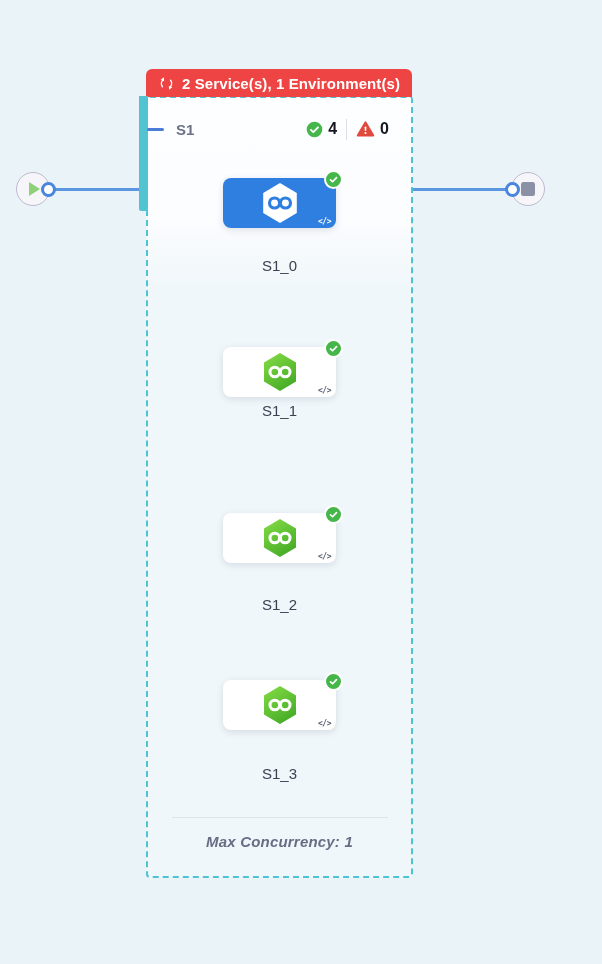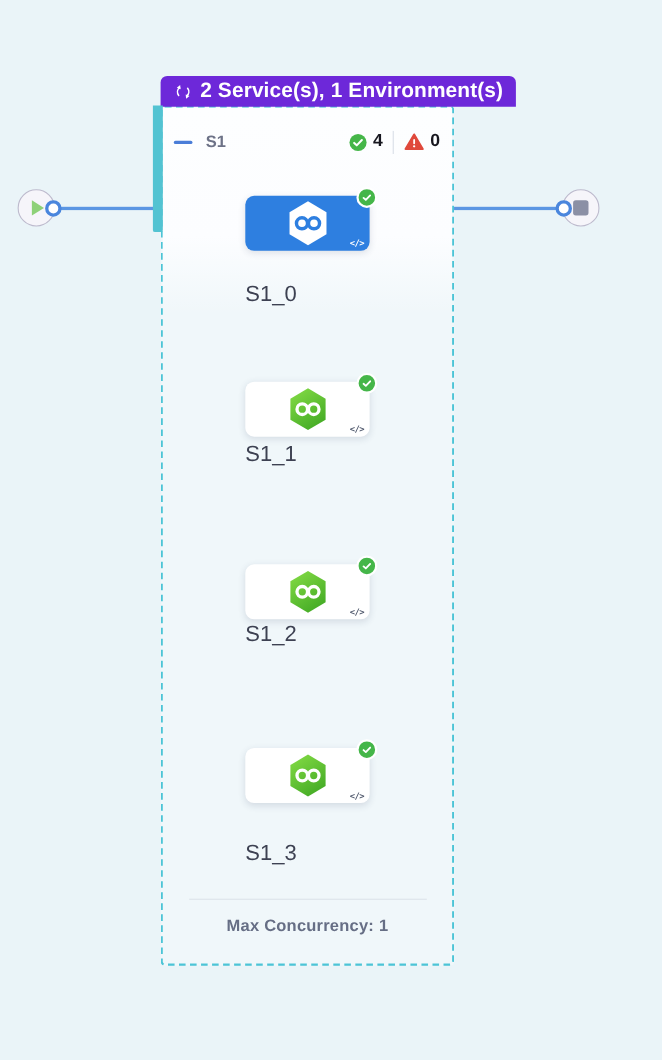--- a/index.html
+++ b/index.html
@@ -34,37 +34,37 @@
   #dot-right{left:505px;}
   
   #stage-container{
     position:absolute;left:146px;top:96px;width:267px;height:782px;
     border:2px dashed #4cc4d6;border-radius:4px;
     background:rgba(255,255,255,0.30);
     box-sizing:border-box;z-index:2;
   }
   #stage-tab{
     position:absolute;left:146px;top:69px;height:28px;
-    background:#6d28d9;border-radius:6px 6px 0 0;
+    background:#ef4444;border-radius:6px 6px 0 0;
     display:flex;align-items:center;gap:7px;padding:0 12px;
-    color:#ffffff;font-size:19px;font-weight:700;letter-spacing:.1px;
+    color:#ffffff;font-size:15px;font-weight:700;letter-spacing:.1px;
     z-index:5;white-space:nowrap;
   }
   #accent-bar{
     position:absolute;left:139px;top:96px;width:9px;height:115px;
     background:#53c3d2;border-radius:0 0 2px 2px;z-index:5;
   }
   #white-fade{
     position:absolute;left:148px;top:98px;width:263px;height:188px;
     background:linear-gradient(180deg,#fdfeff 0%,#fcfdff 62%,rgba(252,253,255,0) 100%);
     border-radius:0 0 8px 8px;z-index:2;
   }
   
   #stage-header{
-    position:absolute;left:158px;top:115px;width:242px;height:28px;
+    position:absolute;left:147px;top:115px;width:242px;height:28px;
     display:flex;align-items:center;z-index:6;justify-content:flex-end;
   }
   .minus-ico{width:17px;height:3px;background:#4a7dd8;border-radius:2px;}
   .stage-name{margin-left:12px;color:#6d7287;font-size:15px;font-weight:600;}
   .hdr-spacer{flex:1;}
   .cnt{font-size:16px;font-weight:700;color:#17171f;margin-left:5px;}
   .cnt-divider{width:1px;height:21px;background:#d9dfe8;margin:0 9px;}
   
   .svc-card{
     position:absolute;left:223px;width:113px;height:50px;border-radius:8px;
@@ -78,31 +78,31 @@
     background:#45b649;border:2px solid #ffffff;
     display:flex;align-items:center;justify-content:center;box-sizing:content-box;
   }
   .code-ico{
     position:absolute;right:5px;bottom:2px;
     font-size:8px;font-weight:700;color:#4e576b;letter-spacing:-.5px;
     font-family:"DejaVu Sans Mono", monospace;
   }
   .svc-card.selected .code-ico{color:#ffffff;}
   .svc-label{
-    position:absolute;left:223px;width:113px;text-align:left;
-    font-size:20px;color:#3d4152;z-index:6;
+    position:absolute;left:223px;width:113px;text-align:center;
+    font-size:15px;color:#3d4152;z-index:6;
   }
   
   #footer-divider{
     position:absolute;left:172px;top:817px;width:216px;height:1px;
     background:#dde3ea;z-index:6;
   }
   #max-concurrency{
     position:absolute;left:146px;top:833px;width:267px;text-align:center;
-    font-size:15px;font-weight:700;color:#666e85;z-index:6;letter-spacing:.2px;
+    font-size:15px;font-weight:700;color:#666e85;z-index:6;letter-spacing:.2px;font-style:italic;
   }
 </style>
 </head>
 <body>
 
 <div class="round-node" id="start-node">
   <div class="play-tri"></div>
 </div>
 <div class="conn-line" id="conn-left"></div>
 <div class="conn-dot" id="dot-left"></div>
@@ -190,21 +190,21 @@
     <circle cx="12.8" cy="20" r="4.8" fill="none" stroke="#ffffff" stroke-width="3"></circle>
     <circle cx="23.2" cy="20" r="4.8" fill="none" stroke="#ffffff" stroke-width="3"></circle>
   </svg>
   <div class="badge">
     <svg width="9" height="9" viewBox="0 0 24 24">
       <path d="M4 13 l5.5 5 l10.5-11" stroke="#ffffff" stroke-width="4.5" fill="none" stroke-linecap="round" stroke-linejoin="round"></path>
     </svg>
   </div>
   <span class="code-ico">&lt;/&gt;</span>
 </div>
-<div class="svc-label" style="top:566px">S1_2</div>
+<div class="svc-label" style="top:596px">S1_2</div>
 
 <div class="svc-card" style="top:680px">
   <svg width="36" height="40" viewBox="0 0 36 40">
     <polygon points="18,1 34,10.5 34,29.5 18,39 2,29.5 2,10.5" fill="url(#hexgreen)"></polygon>
     <circle cx="12.8" cy="20" r="4.8" fill="none" stroke="#ffffff" stroke-width="3"></circle>
     <circle cx="23.2" cy="20" r="4.8" fill="none" stroke="#ffffff" stroke-width="3"></circle>
   </svg>
   <div class="badge">
     <svg width="9" height="9" viewBox="0 0 24 24">
       <path d="M4 13 l5.5 5 l10.5-11" stroke="#ffffff" stroke-width="4.5" fill="none" stroke-linecap="round" stroke-linejoin="round"></path>

